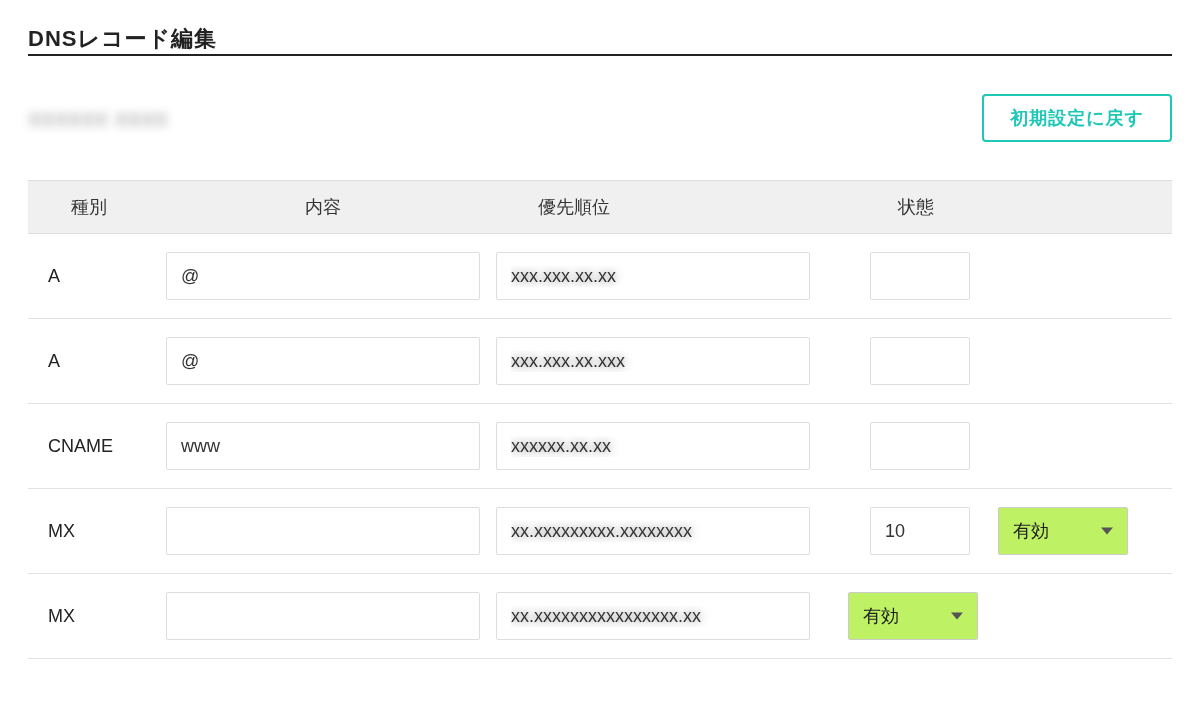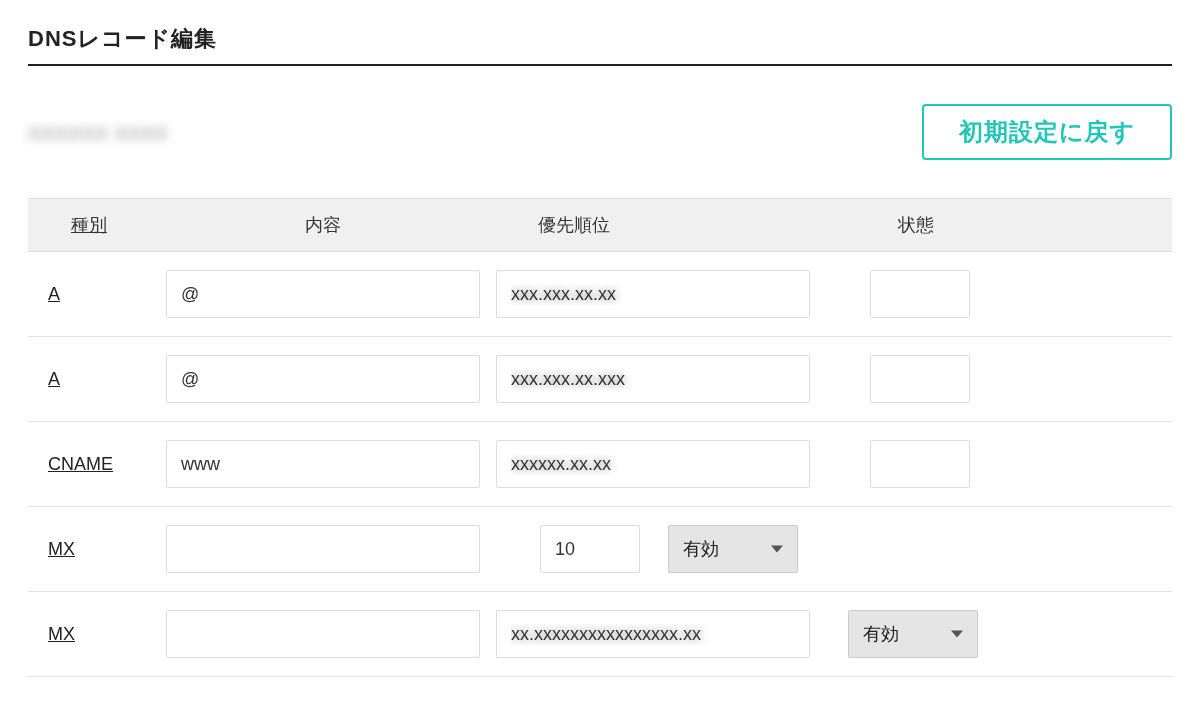--- a/index.html
+++ b/index.html
@@ -6,21 +6,20 @@
   body {
     font-family: -apple-system, BlinkMacSystemFont, "Hiragino Sans", "Hiragino Kaku Gothic ProN", Meiryo, sans-serif;
     background: #fff;
     color: #222;
     padding: 24px 28px;
     width: 1200px;
   }
   .page-title {
     font-size: 22px;
     font-weight: 700;
-    padding-bottom: 10px;
     border-bottom: 2px solid #222;
     letter-spacing: 1px;
   }
   .topbar {
     display: flex;
     justify-content: space-between;
     align-items: center;
     margin-top: 38px;
     margin-bottom: 38px;
   }
@@ -28,44 +27,44 @@
     font-size: 24px;
     font-weight: 700;
     color: #bbb;
     filter: blur(5px);
     user-select: none;
   }
   .reset-btn {
     background: #fff;
     border: 2px solid #1fc7b6;
     color: #1fc7b6;
-    font-size: 24px;
+    font-size: 18px;
     font-weight: 700;
-    padding: 10px 35px;
+    padding: 10px 26px;
     border-radius: 4px;
     cursor: pointer;
     letter-spacing: 1px;
   }
   .table {
     width: 100%;
   }
   .thead {
     background: #f0f0f0;
     border-top: 1px solid #ddd;
     border-bottom: 1px solid #ddd;
   }
   .row {
     display: flex;
     align-items: center;
     padding: 18px 0;
     border-bottom: 1px solid #e3e3e3;
   }
   .thead .row { padding: 14px 0; border-bottom: none; }
   .col { padding: 0 8px; }
-  .col-type      { width: 130px; padding-left: 20px; font-size: 18px; text-decoration: underline; }
+  .col-type      { width: 130px; padding-left: 20px; font-size: 18px; }
   .col-sub       { width: 330px; }
   .col-content   { width: 330px; }
   .col-priority  { width: 150px; padding-left: 30px; }
   .col-status    { flex: 1; padding-left: 30px; }
   .th {
     font-size: 18px;
     font-weight: 500;
     text-align: center;
     color: #333;
   }
@@ -90,21 +89,21 @@
     position: relative;
     width: 130px;
     height: 48px;
     border: 1px solid #ccc;
     border-radius: 2px;
     display: flex;
     align-items: center;
     padding: 0 14px;
     font-size: 18px;
     cursor: pointer;
-    background: #e5e5e5;
+    background: #bef264;
   }
   .select-wrap .caret {
     position: absolute;
     right: 14px;
     top: 50%;
     transform: translateY(-50%);
     width: 0; height: 0;
     border-left: 6px solid transparent;
     border-right: 6px solid transparent;
     border-top: 7px solid #555;
@@ -147,20 +146,21 @@
       <div class="row">
         <div class="col col-type">CNAME</div>
         <div class="col col-sub"><input class="field" value="www" style=""></div>
         <div class="col col-content"><input class="field blurred" value="xxxxxx.xx.xx" style=""></div>
         <div class="col col-priority"><input class="field" style=""></div>
         <div class="col col-status"></div>
       </div>
       <div class="row">
         <div class="col col-type">MX</div>
         <div class="col col-sub"><input class="field" style=""></div>
+        <div class="col col-content"><input class="field blurred" value="xx.xxxxxxxxx.xxxxxxxx" style=""></div>
         <div class="col col-priority"><input class="field" value="10" style=""></div>
         <div class="col col-status">
           <div class="select-wrap">
             <span>有効</span>
             <span class="caret"></span>
           </div>
         </div>
       </div>
       <div class="row">
         <div class="col col-type">MX</div>

